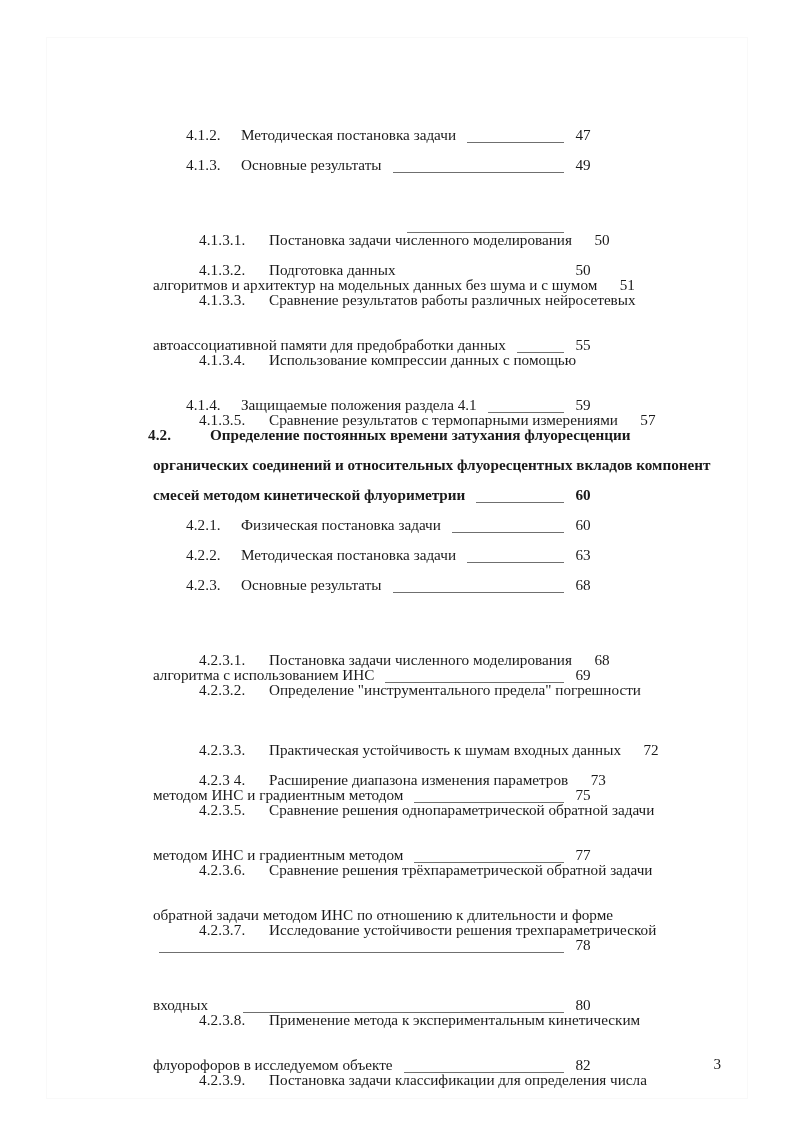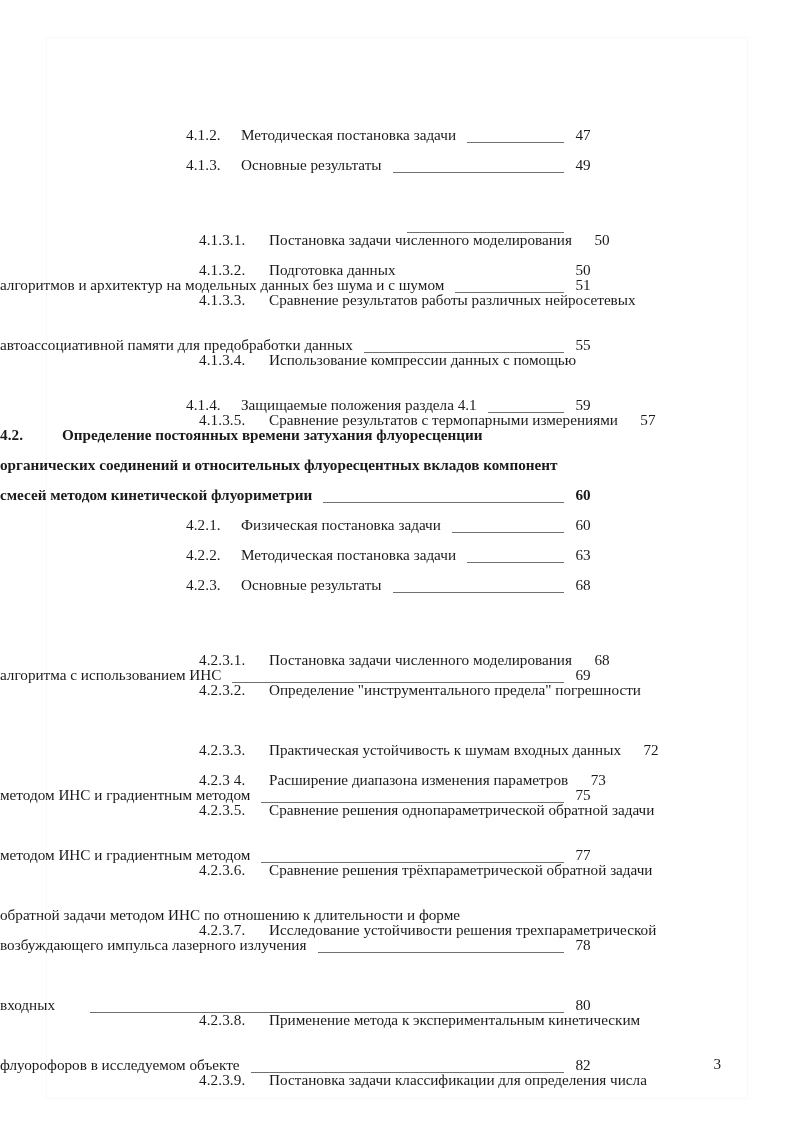--- a/index.html
+++ b/index.html
@@ -44,22 +44,22 @@
     box-sizing: border-box;
     padding-right: 72px;
     height: 30px;
     font-size: 15.2px;
     line-height: 30px;
     white-space: nowrap;
   }
   
   .lvl3 { padding-left: 186px; }
   .lvl4 { padding-left: 199px; }
-  .lvl2 { }
-  .cont { }
+  .lvl2 { padding-left: 148px; }
+  .cont { padding-left: 153px; }
 
   .num {
     flex: 0 0 auto;
     letter-spacing: 0.1px;
   }
   .num.n3 { min-width: 55px; }
   .num.n4 { min-width: 70px; margin-top: 45px; }
   .num.n2 { min-width: 60px; }
 
   .title-txt {
@@ -258,21 +258,20 @@
         <span class="title-txt">Исследование устойчивости решения трехпараметрической</span>
         <span class="leader nodash"></span>
         <span class="pg"></span>
       </div>
       <div class="entry cont">
         <span class="title-txt">обратной задачи методом ИНС  по отношению к длительности и форме</span>
         <span class="leader nodash"></span>
         <span class="pg"></span>
       </div>
       <div class="entry cont">
-        <span class="title-txt">возбуждающего импульса лазерного излучения</span>
         <span class="leader"></span>
         <span class="pg">78</span>
       </div>
       <div class="entry lvl4">
         <span class="num n4">4.2.3.8.</span>
         <span class="title-txt">Применение метода к экспериментальным кинетическим</span>
         <span class="leader nodash"></span>
         <span class="pg"></span>
       </div>
       <div class="entry cont">

